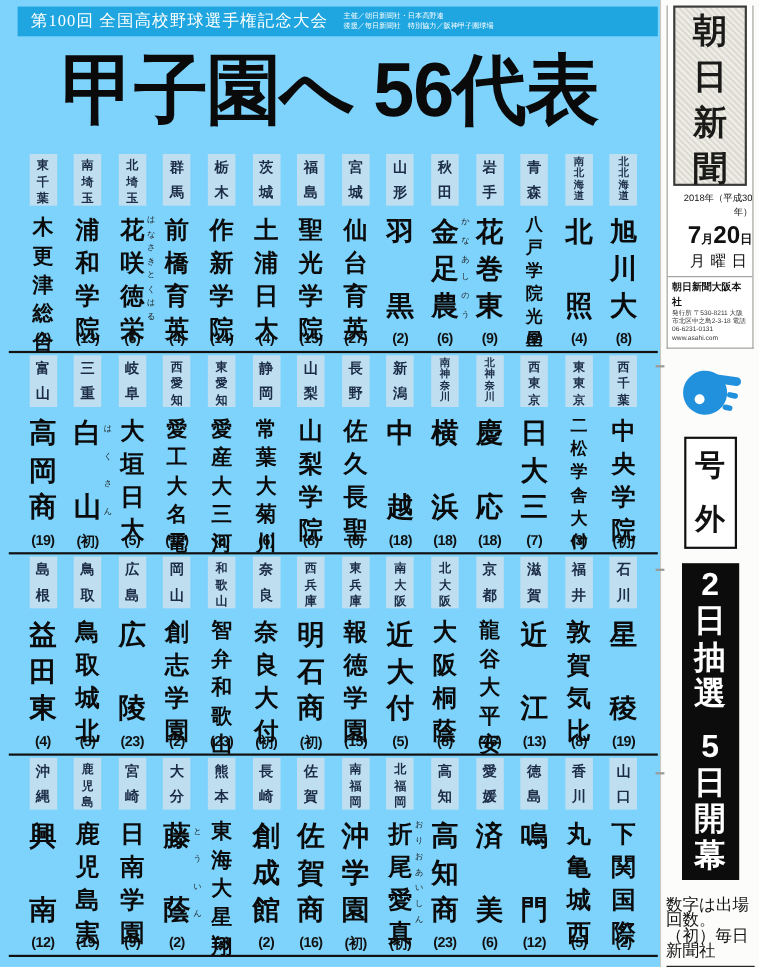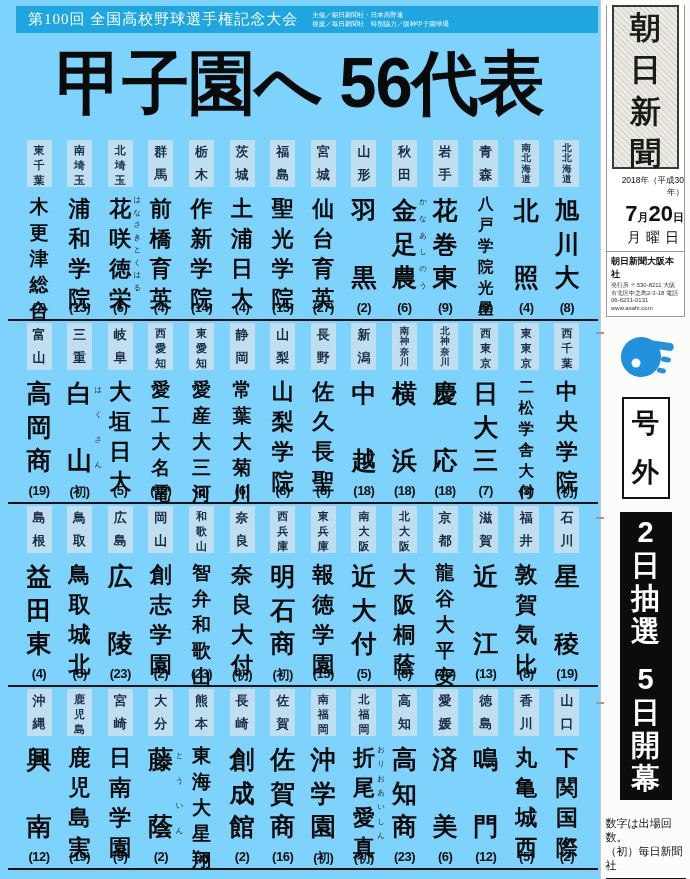--- a/index.html
+++ b/index.html
@@ -56,21 +56,21 @@
   .pub-url{font-size:6px;color:#333;}
   .helmet{display:block;margin:14px auto 0 auto;}
   .gogai{margin:16px auto 0 auto;width:44px;height:98px;border:2.5px solid #111;background:#fff;
          display:flex;flex-direction:column;align-items:center;justify-content:space-around;
          font-size:27px;font-weight:700;}
   .banner{margin:13px auto 0 auto;width:52px;height:288px;background:#0c0c0c;color:#fff;
           display:flex;flex-direction:column;align-items:center;justify-content:center;}
   .banner .grp{display:flex;flex-direction:column;align-items:center;font-size:29px;
           font-weight:900;line-height:33px;}
   .banner .grp+.grp{margin-top:15px;}
-  .note{width:80px;margin:16px auto 0 auto;font-size:11px;line-height:14px;color:#111;}
+  .note{width:80px;margin:16px auto 0 auto;font-size:15px;line-height:14px;color:#111;}
   .adbox{margin:6px auto 0 auto;width:80px;border:1.5px solid #111;background:#fff;
          padding:3px 2px;box-sizing:border-box;text-align:center;}
   .brand{display:flex;align-items:center;justify-content:center;font-weight:900;font-size:15px;
          font-family:"Liberation Serif","DejaVu Serif",serif;letter-spacing:0;}
   .brand .hi{background:#111;color:#fff;padding:0 1px;margin:0 1px;border-radius:1px;}
   .adbar{background:#111;color:#fff;font-size:6px;padding:1.5px 0;margin:2.5px 0;letter-spacing:0.5px;}
 </style>
 </head>
 <body>
 

